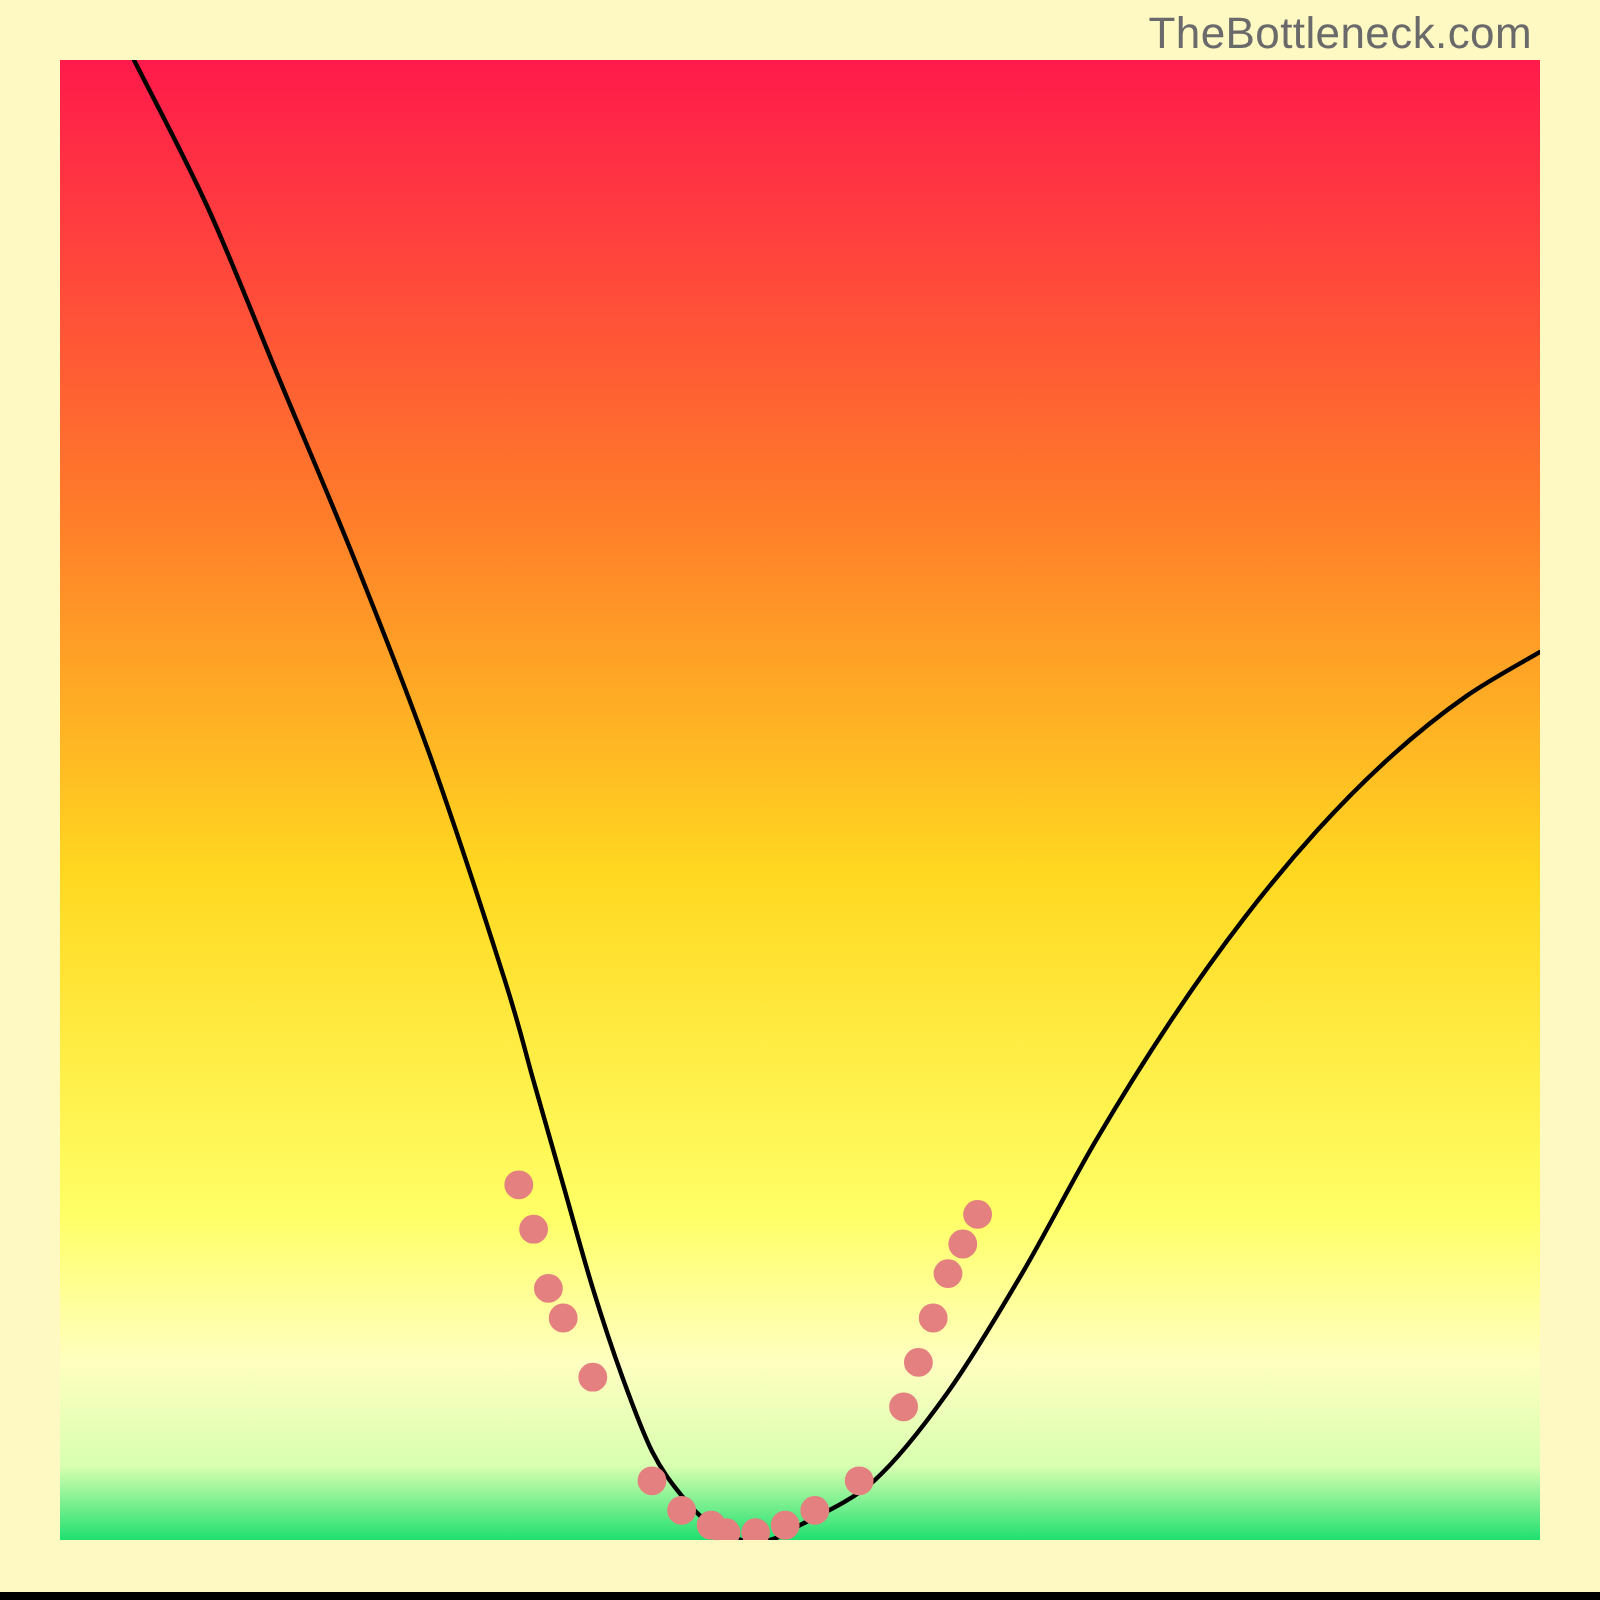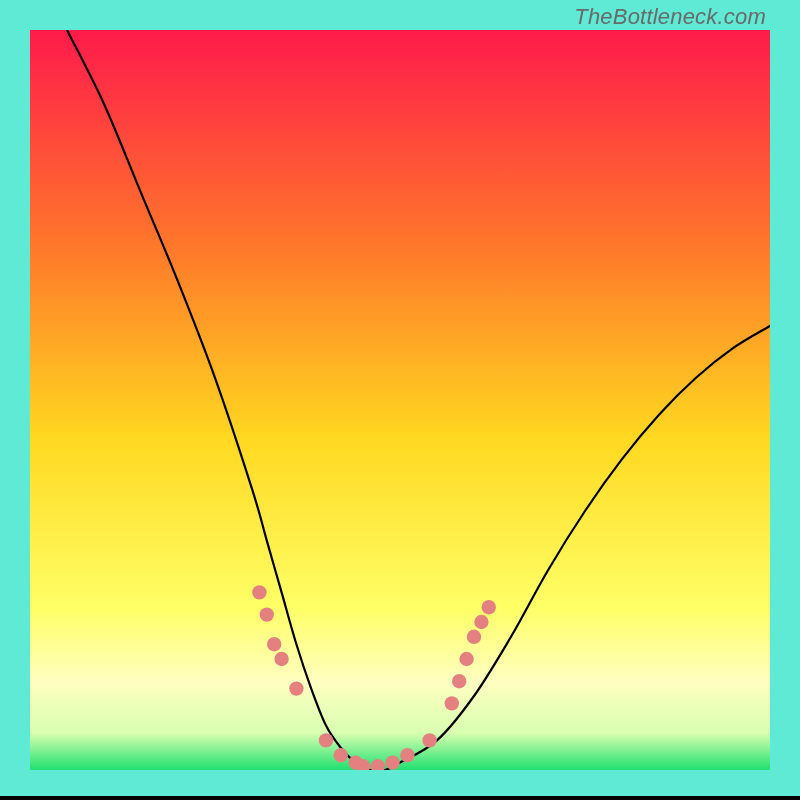--- a/index.html
+++ b/index.html
@@ -8,22 +8,21 @@
     width: 800px;
     height: 800px;
     overflow: hidden;
     background: #000;
     font-family: Arial, Helvetica, sans-serif;
   }
   .frame {
     position: absolute;
     top: 0; left: 0;
     width: 800px; height: 796px;
-    background: #5eead4;
-    font-style: italic;
+    background: #fef9c3;
   }
   .plot-area {
     position: absolute;
     top: 30px;
     left: 30px;
     width: 740px;
     height: 740px;
     overflow: hidden;
   }
   .gradient-bg {

